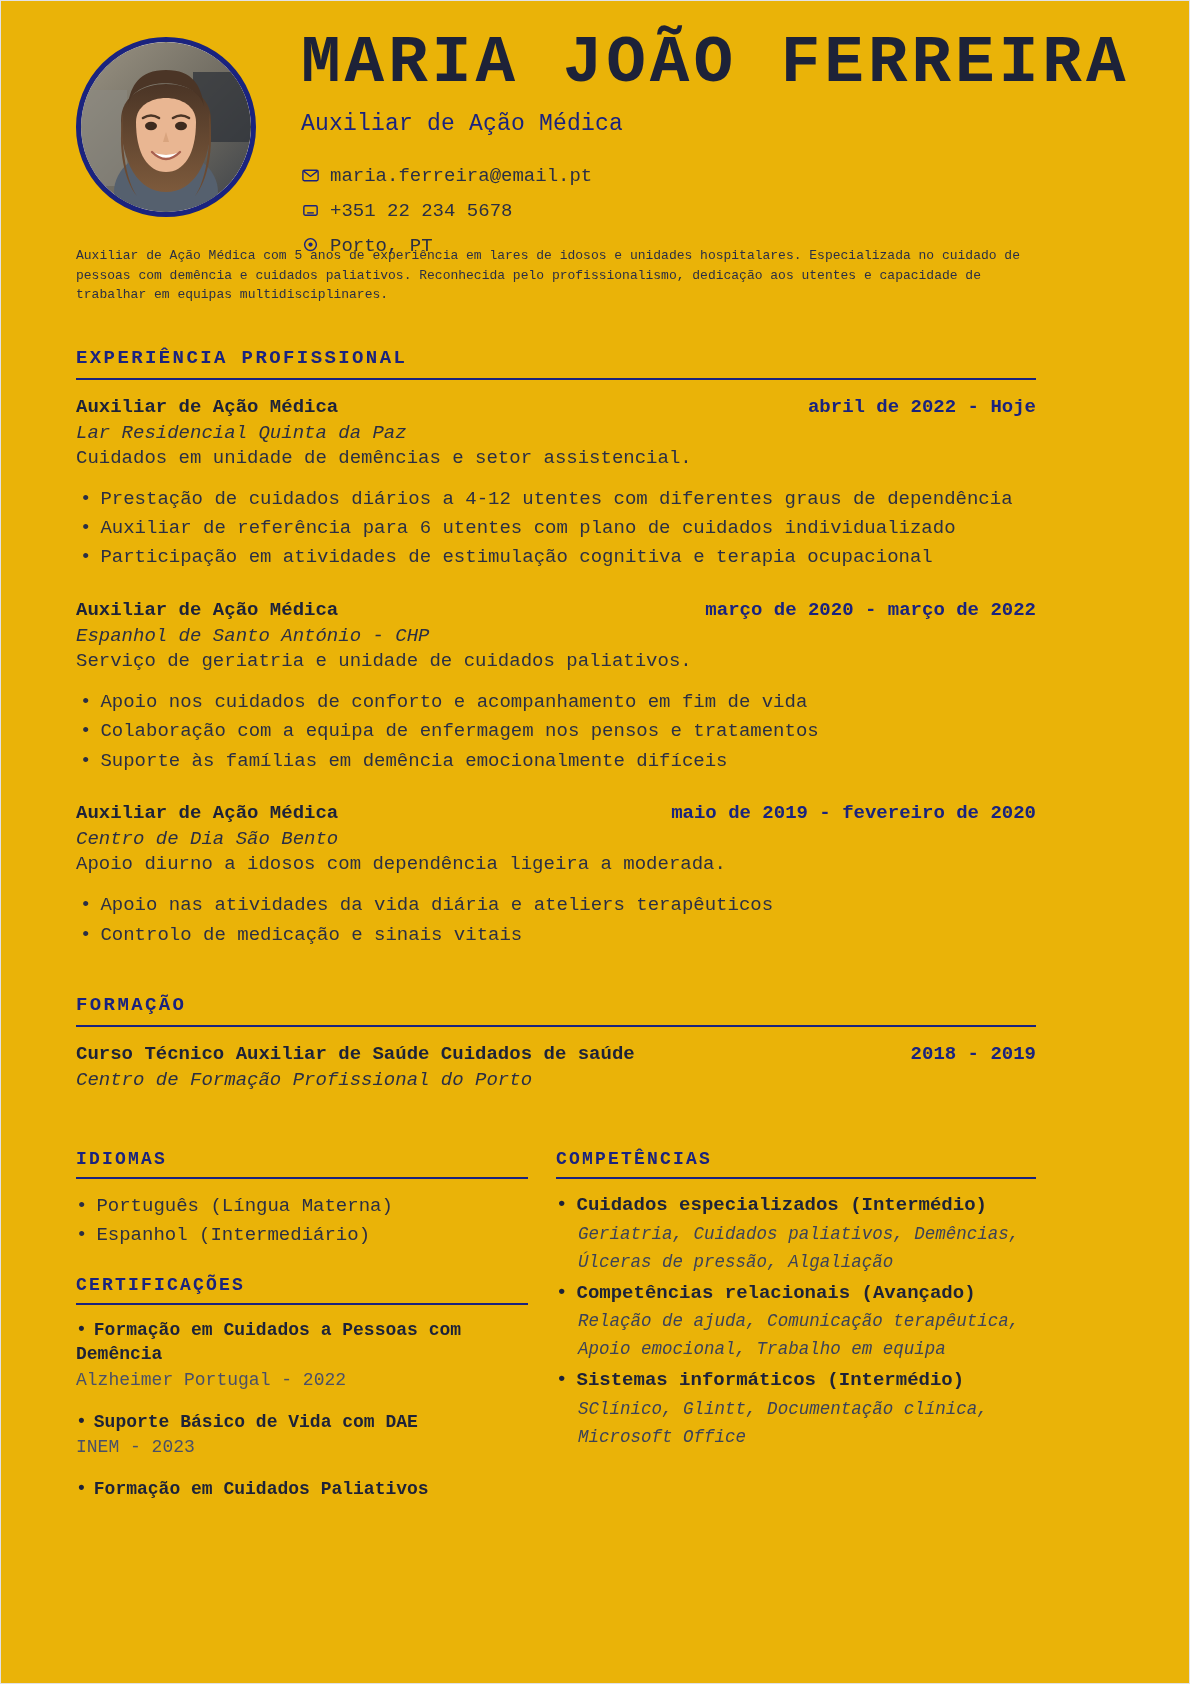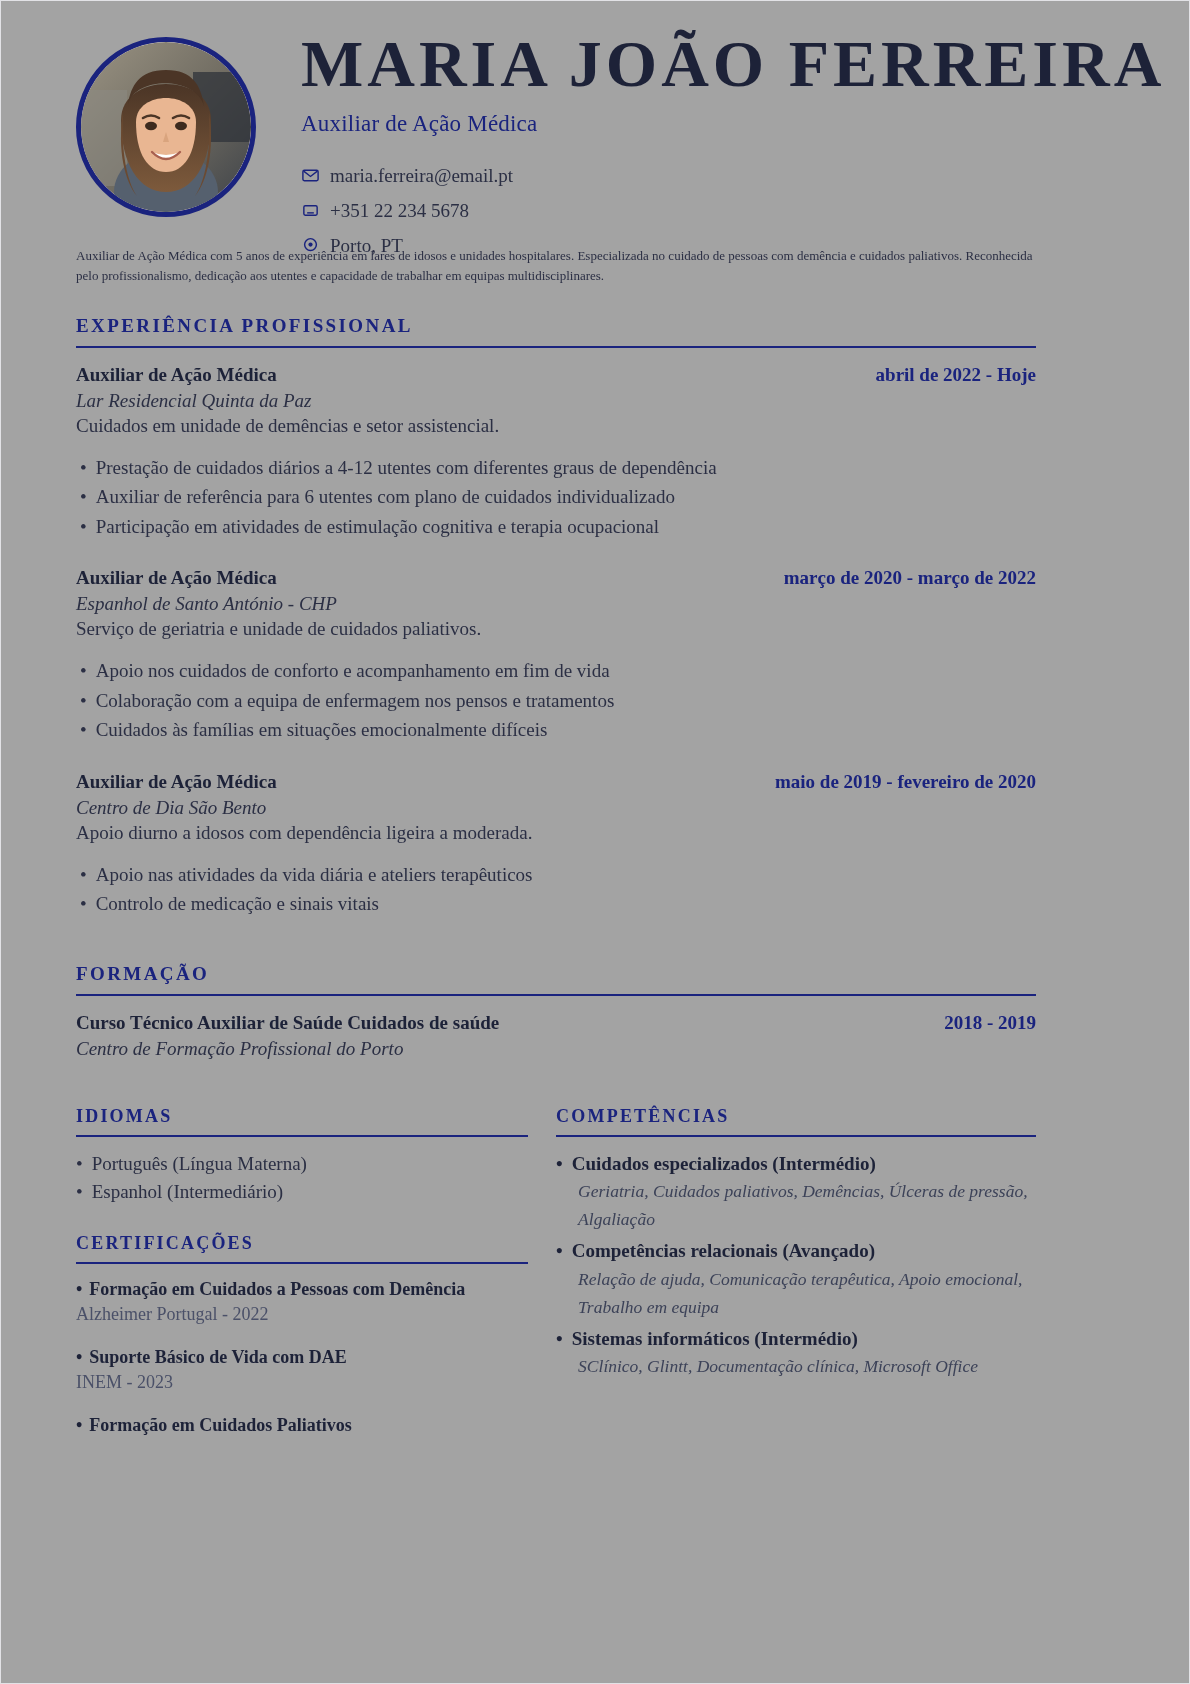--- a/index.html
+++ b/index.html
@@ -4,25 +4,25 @@
 <style>
   html, body {
     margin: 0;
     padding: 0;
     background: #ffffff;
   }
   .page {
     position: relative;
     width: 1190px;
     height: 1684px;
-    background: #a3a3a3;
+    background: #eab308;
     border: 1px solid #e2e2e6;
     box-sizing: border-box;
     overflow: hidden;
-    font-family: Liberation Serif, serif;
+    font-family: Liberation Mono, monospace;
     color: #1d2238;
   }
   .inner {
     position: absolute;
     left: 75px;
     top: 28px;
     width: 960px;
   }
 
   
@@ -85,21 +85,21 @@
 
   
   .summary {
     font-size: 13px;
     line-height: 1.5;
     color: #2b2f44;
     margin-top: 2px;
   }
 
   
-  .section { margin-top: 30px; }
+  .section { margin-top: 42px; }
   .section-title {
     font-size: 19px;
     font-weight: 700;
     letter-spacing: 2.4px;
     color: #1a237e;
     text-transform: uppercase;
   }
   .section-rule {
     border-bottom: 2.5px solid #1a237e;
     margin-top: 9px;
@@ -143,21 +143,21 @@
     padding-left: 4px;
   }
   .bullet::before {
     content: "\2022";
     margin-right: 9px;
   }
 
   
   .cols {
     display: flex;
-    margin-top: 46px;
+    margin-top: 58px;
     gap: 28px;
   }
   .col-left  { width: 455px; }
   .col-right { width: 483px; }
   .sub-section-title {
     font-size: 18px;
     font-weight: 700;
     letter-spacing: 2.2px;
     color: #1a237e;
     text-transform: uppercase;
@@ -318,21 +318,21 @@
       <div class="entry">
         <div class="entry-top">
           <div class="entry-role">Auxiliar de Ação Médica</div>
           <div class="entry-date">março de 2020 - março de 2022</div>
         </div>
         <div class="entry-org">Espanhol de Santo António - CHP</div>
         <div class="entry-desc">Serviço de geriatria e unidade de cuidados paliativos.</div>
         <div class="bullets">
           <div class="bullet">Apoio nos cuidados de conforto e acompanhamento em fim de vida</div>
           <div class="bullet">Colaboração com a equipa de enfermagem nos pensos e tratamentos</div>
-          <div class="bullet">Cuidados às famílias em situações emocionalmente difíceis</div>
+          <div class="bullet">Suporte às famílias em demência emocionalmente difíceis</div>
         </div>
       </div>
 
       <div class="entry">
         <div class="entry-top">
           <div class="entry-role">Auxiliar de Ação Médica</div>
           <div class="entry-date">maio de 2019 - fevereiro de 2020</div>
         </div>
         <div class="entry-org">Centro de Dia São Bento</div>
         <div class="entry-desc">Apoio diurno a idosos com dependência ligeira a moderada.</div>

